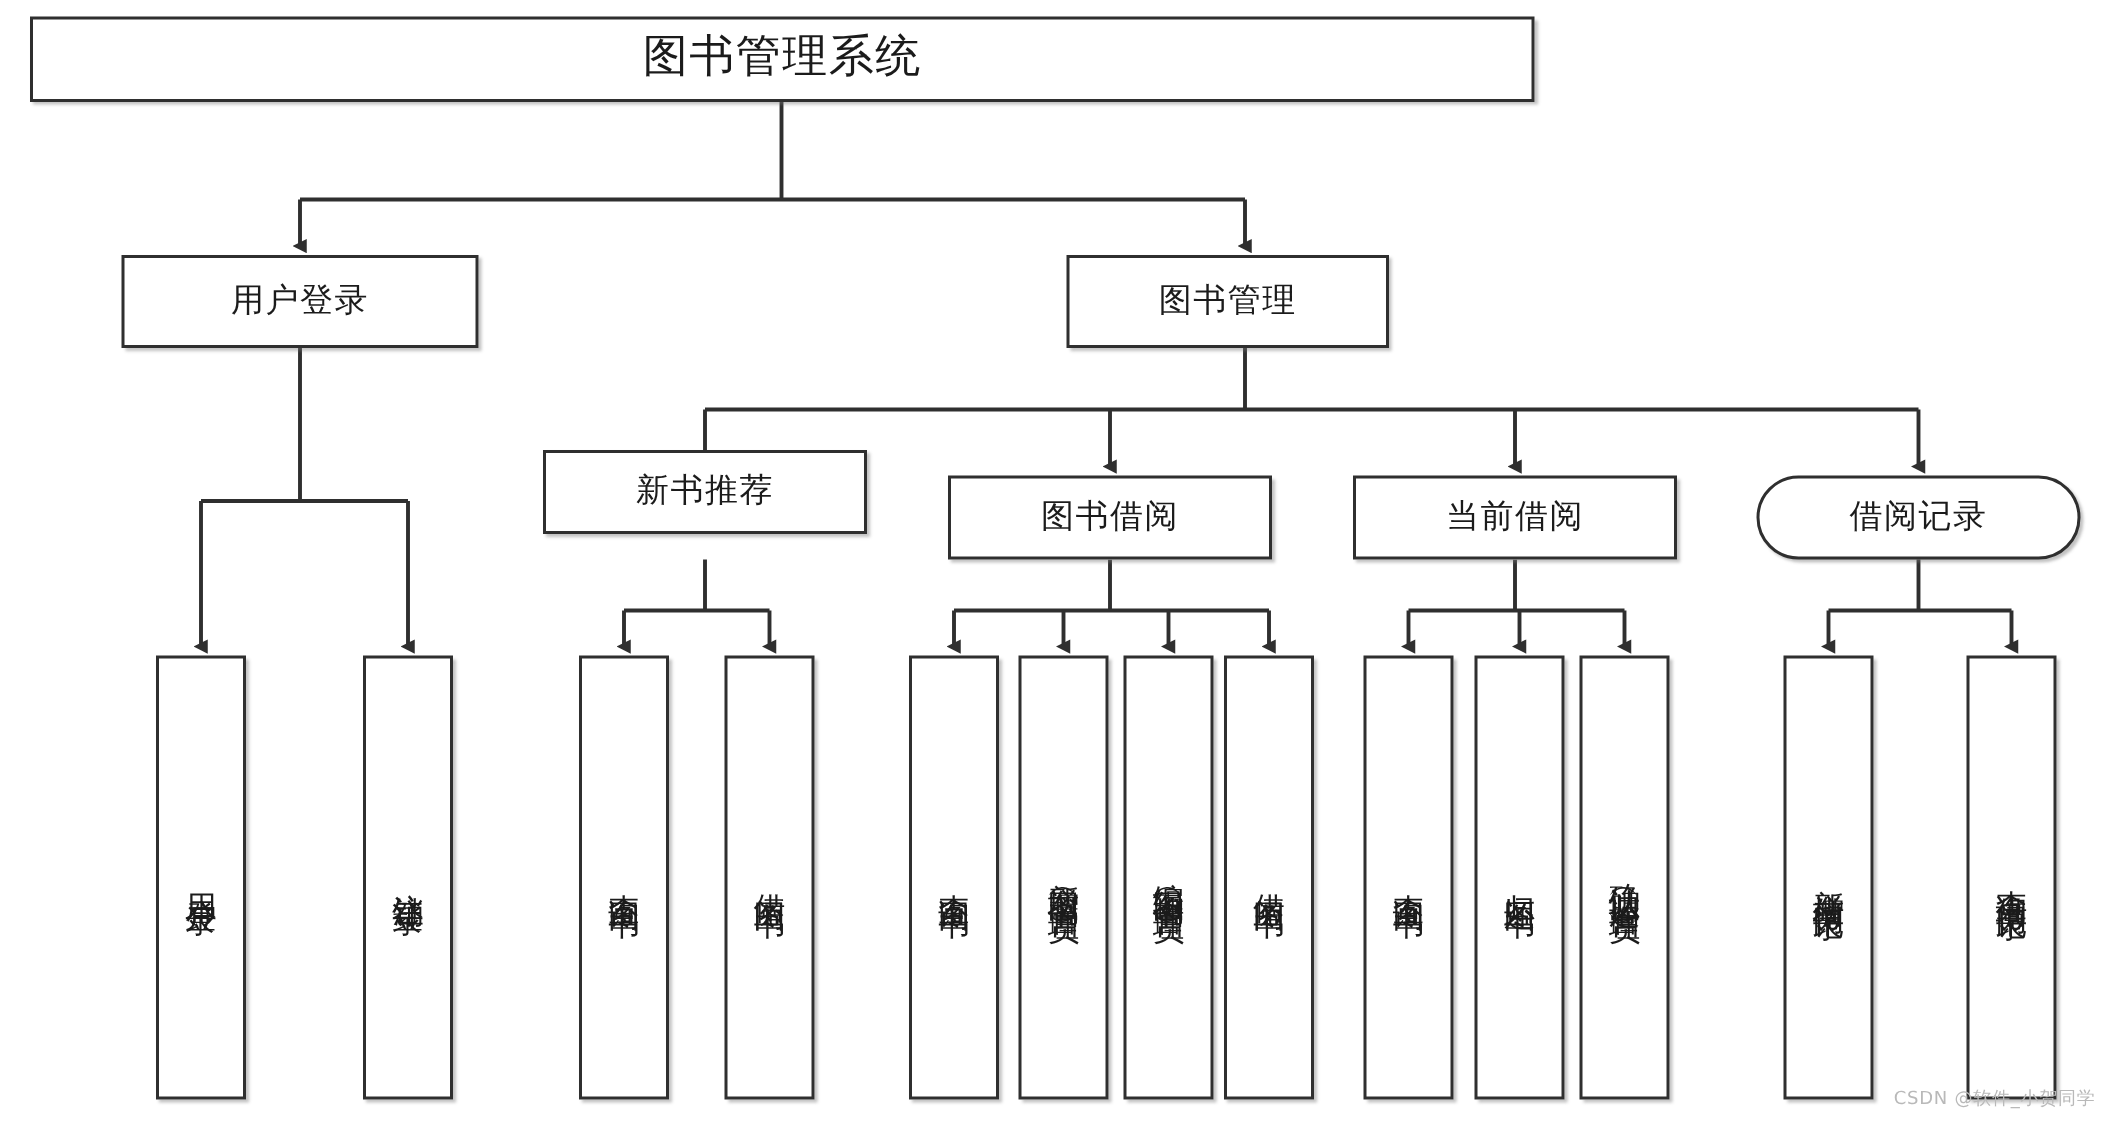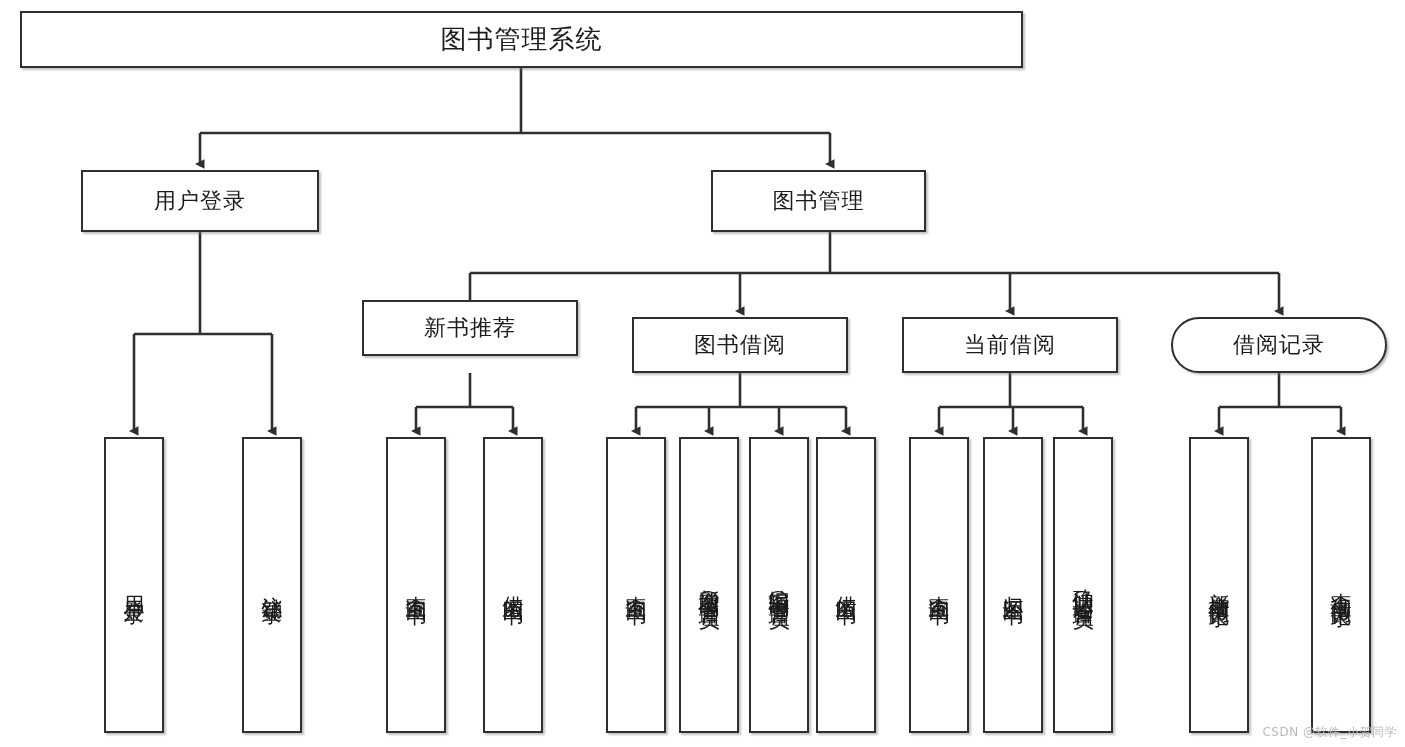--- a/index.html
+++ b/index.html
@@ -37,21 +37,22 @@
     justify-content: center;
     color: #1b1b1b;
   }
   .node.horiz {
     font-size: 22px;
     letter-spacing: 1px;
     line-height: 1.2;
     white-space: nowrap;
   }
   .node.root {
-    font-size: 26px;
+    font-size: 30px;
+    font-family: Liberation Mono, monospace;
   }
   .node.leaf {
     font-size: 21px;
     align-items: center;
     justify-content: center;
     padding: 4px 0;
   }
   .vtext {
     writing-mode: vertical-rl;
     text-orientation: upright;

